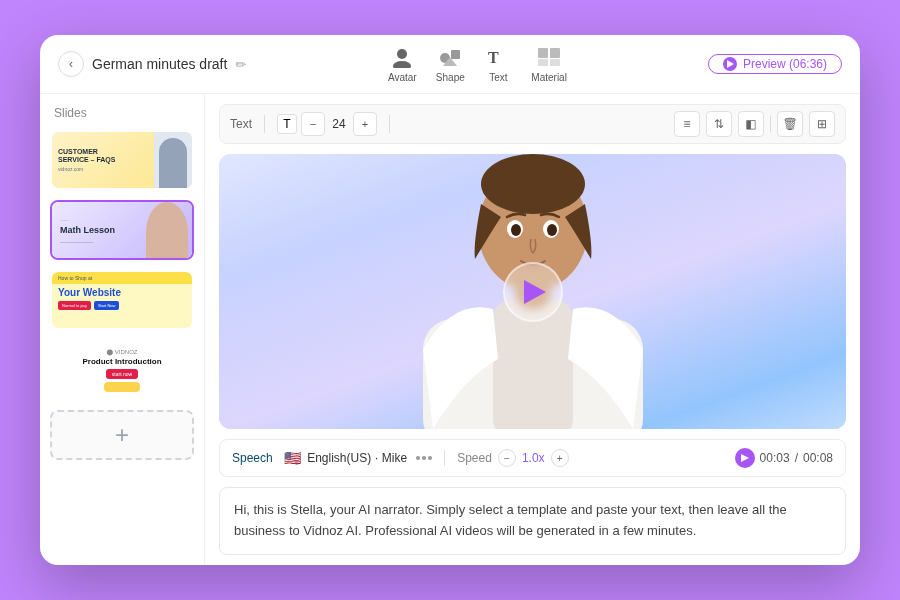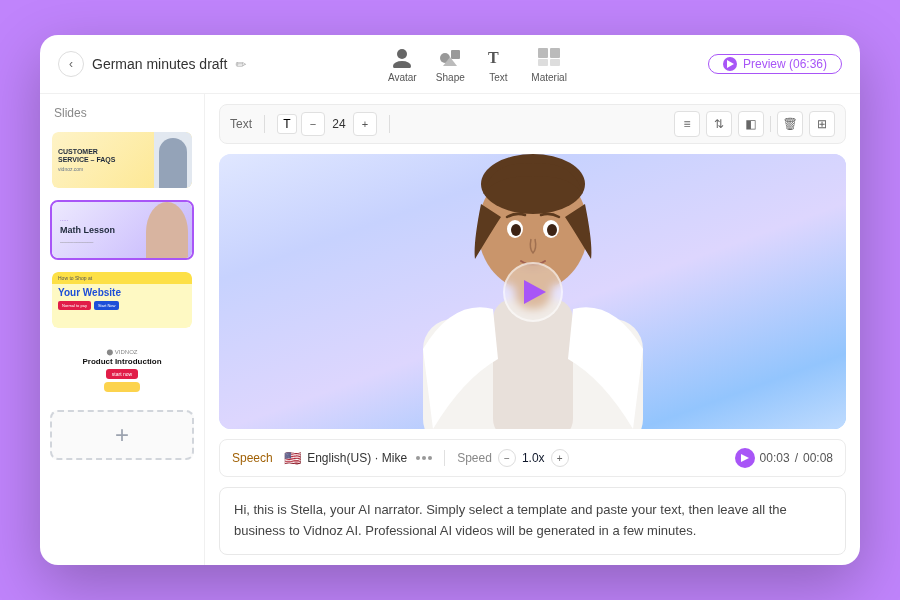--- a/index.html
+++ b/index.html
@@ -352,21 +352,21 @@
       display: flex;
       align-items: center;
       gap: 12px;
       padding: 8px 12px;
       background: #fff;
       border-radius: 8px;
       border: 1px solid #ebebeb;
     }
     .speech-label {
       font-size: 12px;
-      color: #a16207;
+      color: #0c4a6e;
     }
     .flag-voice {
       display: flex;
       align-items: center;
       gap: 5px;
       font-size: 12px;
       color: #333;
     }
     .flag {
       font-size: 14px;
@@ -387,21 +387,21 @@
       background: #e0e0e0;
     }
     .speed-section {
       display: flex;
       align-items: center;
       gap: 6px;
       font-size: 12px;
       color: #888;
     }
     .speed-val {
-      color: #0f172a;
+      color: #8b5cf6;
       font-weight: 500;
     }
     .speed-btn {
       width: 18px; height: 18px;
       border: 1px solid #ddd;
       border-radius: 50%;
       display: flex; align-items: center; justify-content: center;
       font-size: 10px;
       color: #666;
       cursor: pointer;

